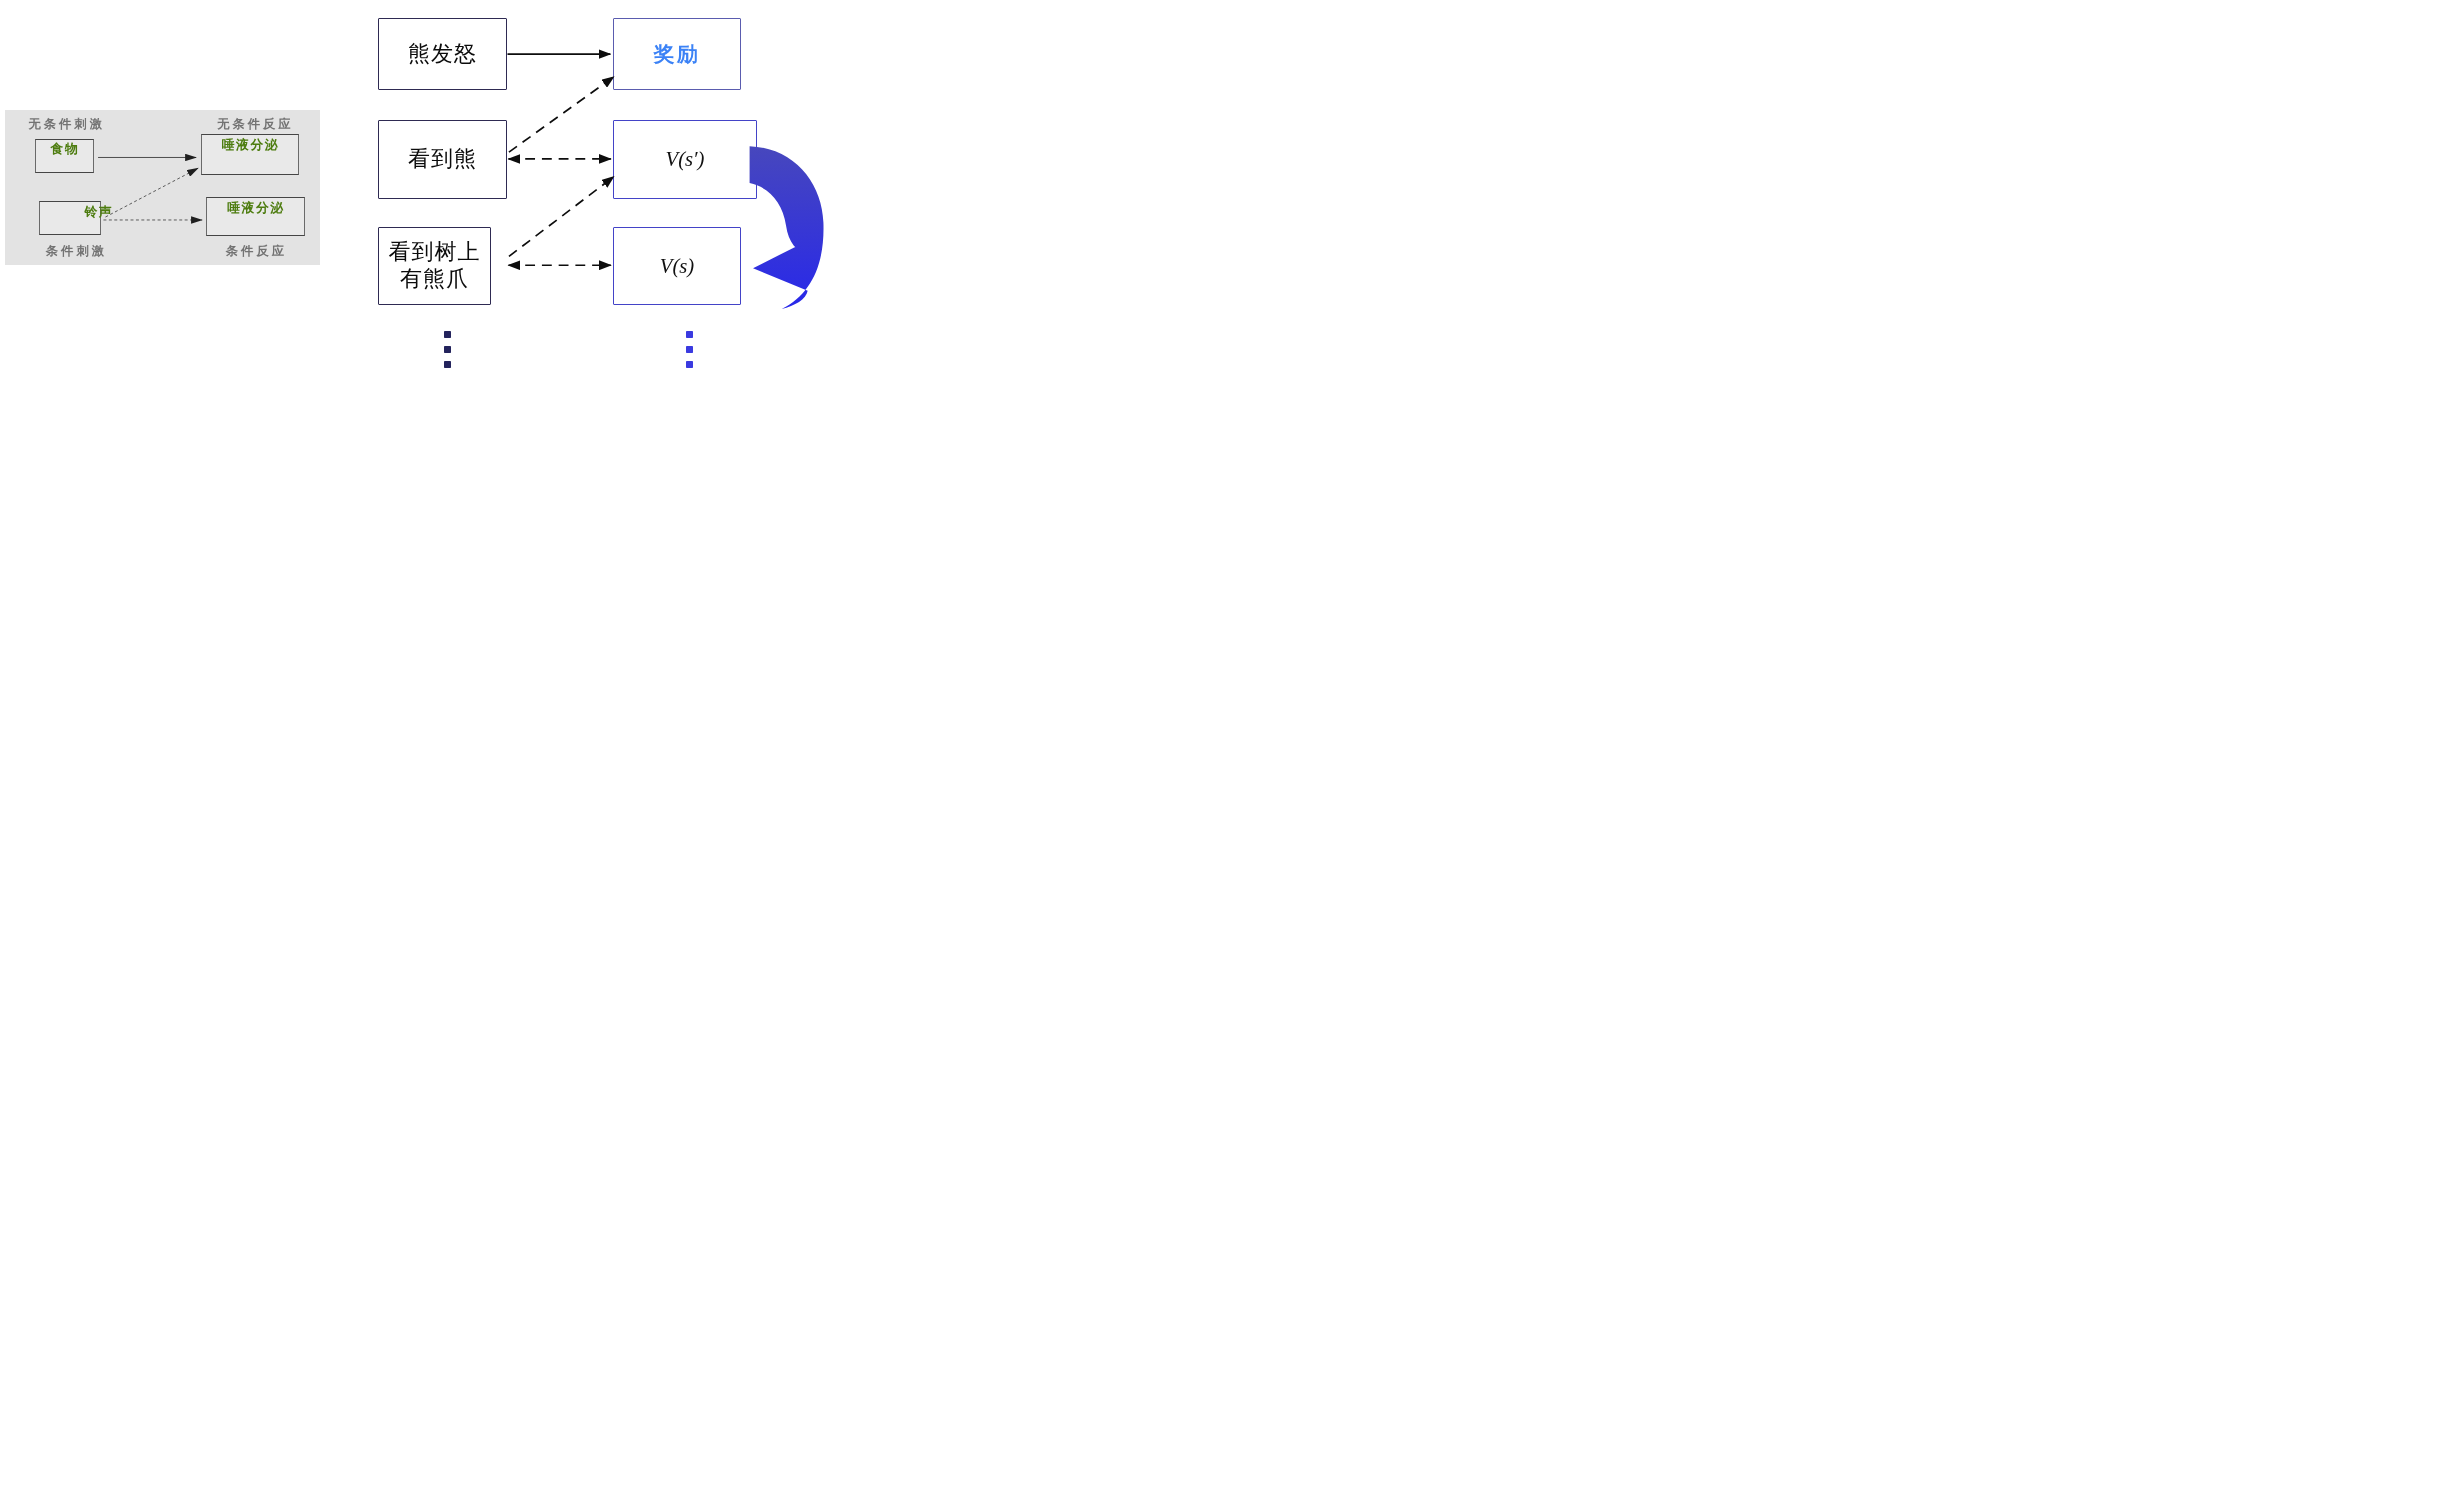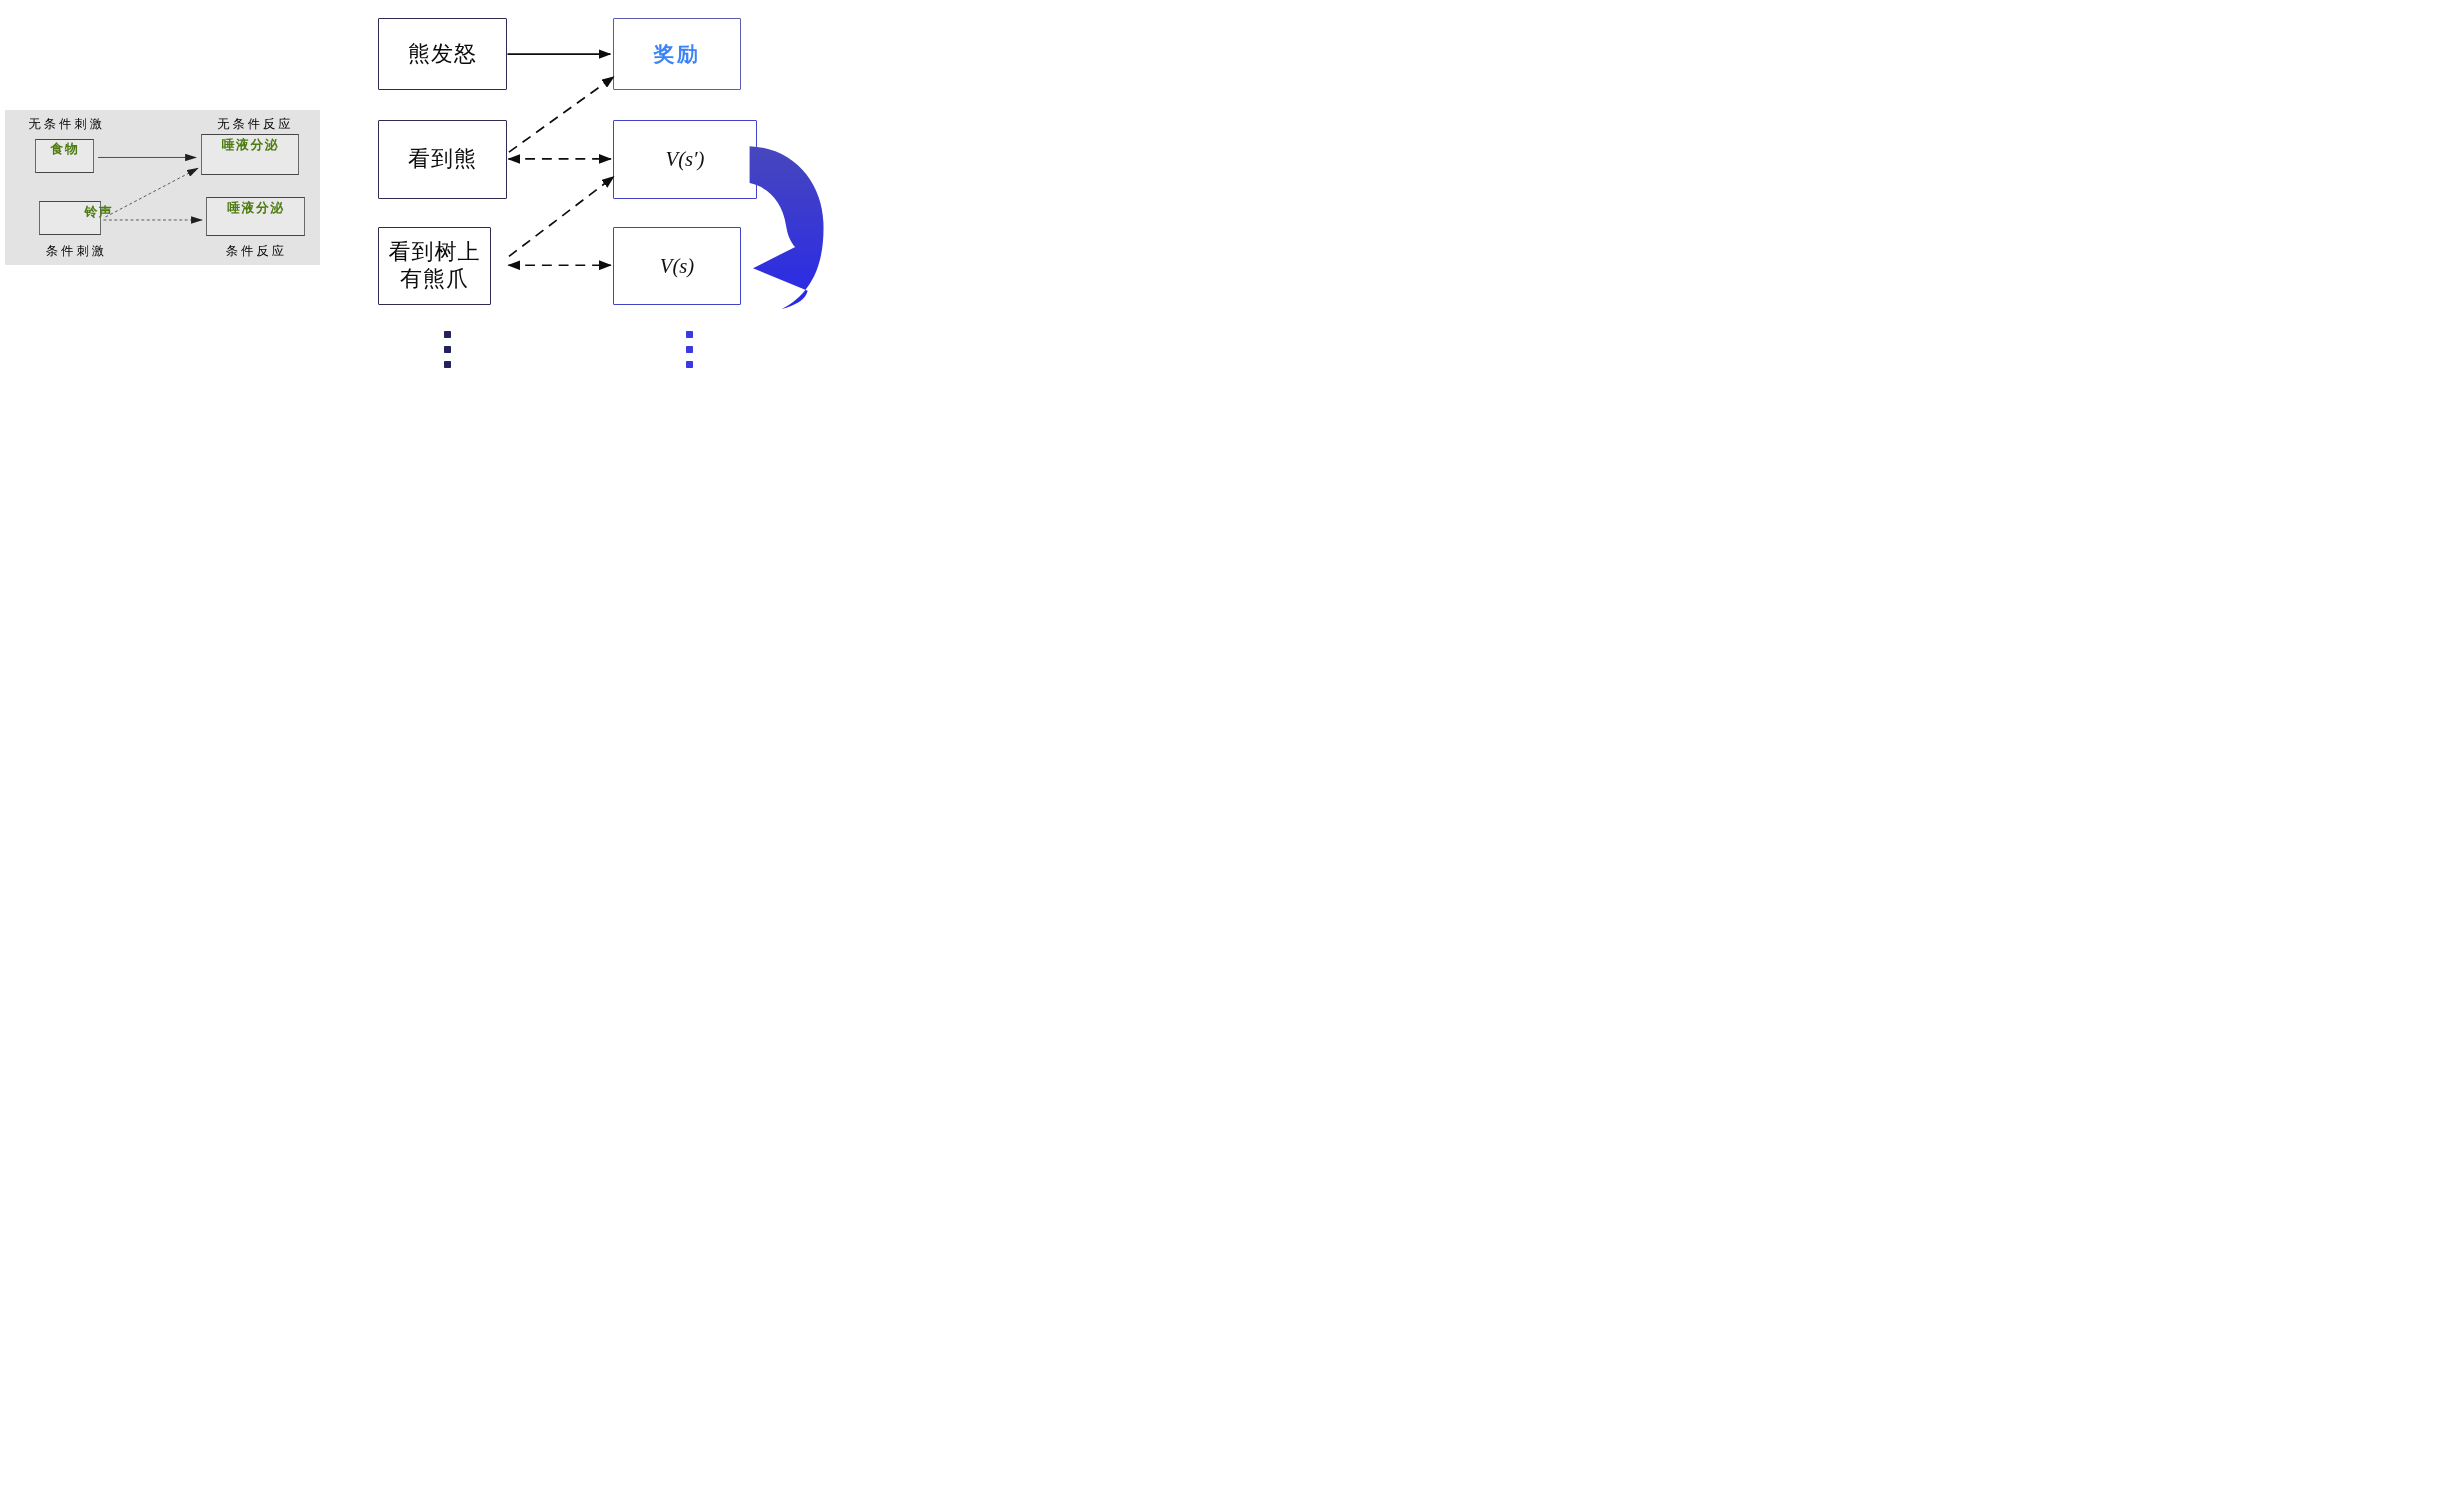--- a/index.html
+++ b/index.html
@@ -4,21 +4,21 @@
 <style>
   html,body{margin:0;padding:0;background:#ffffff;}
   #stage{
     position:relative;width:826px;height:374px;background:#ffffff;overflow:hidden;
     font-family:"Liberation Sans", sans-serif;
   }
   
   #pavlov{position:absolute;left:5.4px;top:110px;width:315px;height:155px;background:#e3e3e3;}
   .pv-label{
     position:absolute;width:94px;text-align:center;font-size:12.3px;letter-spacing:3px;
-    font-weight:400;color:#000000;white-space:nowrap;
+    font-weight:700;color:#737373;white-space:nowrap;
   }
   .pv-box{
     position:absolute;background:#e9e9e9;
     border-left:0.8px solid #6a6a6a;border-right:0.8px solid #6a6a6a;
     border-top:1.5px solid #454545;border-bottom:1.2px solid #454545;
     box-sizing:border-box;text-align:center;
   }
   .pv-box .txt{
     display:block;margin-top:1.5px;font-size:12.8px;letter-spacing:1.5px;font-weight:600;color:#4d7c0f;
     white-space:nowrap;

